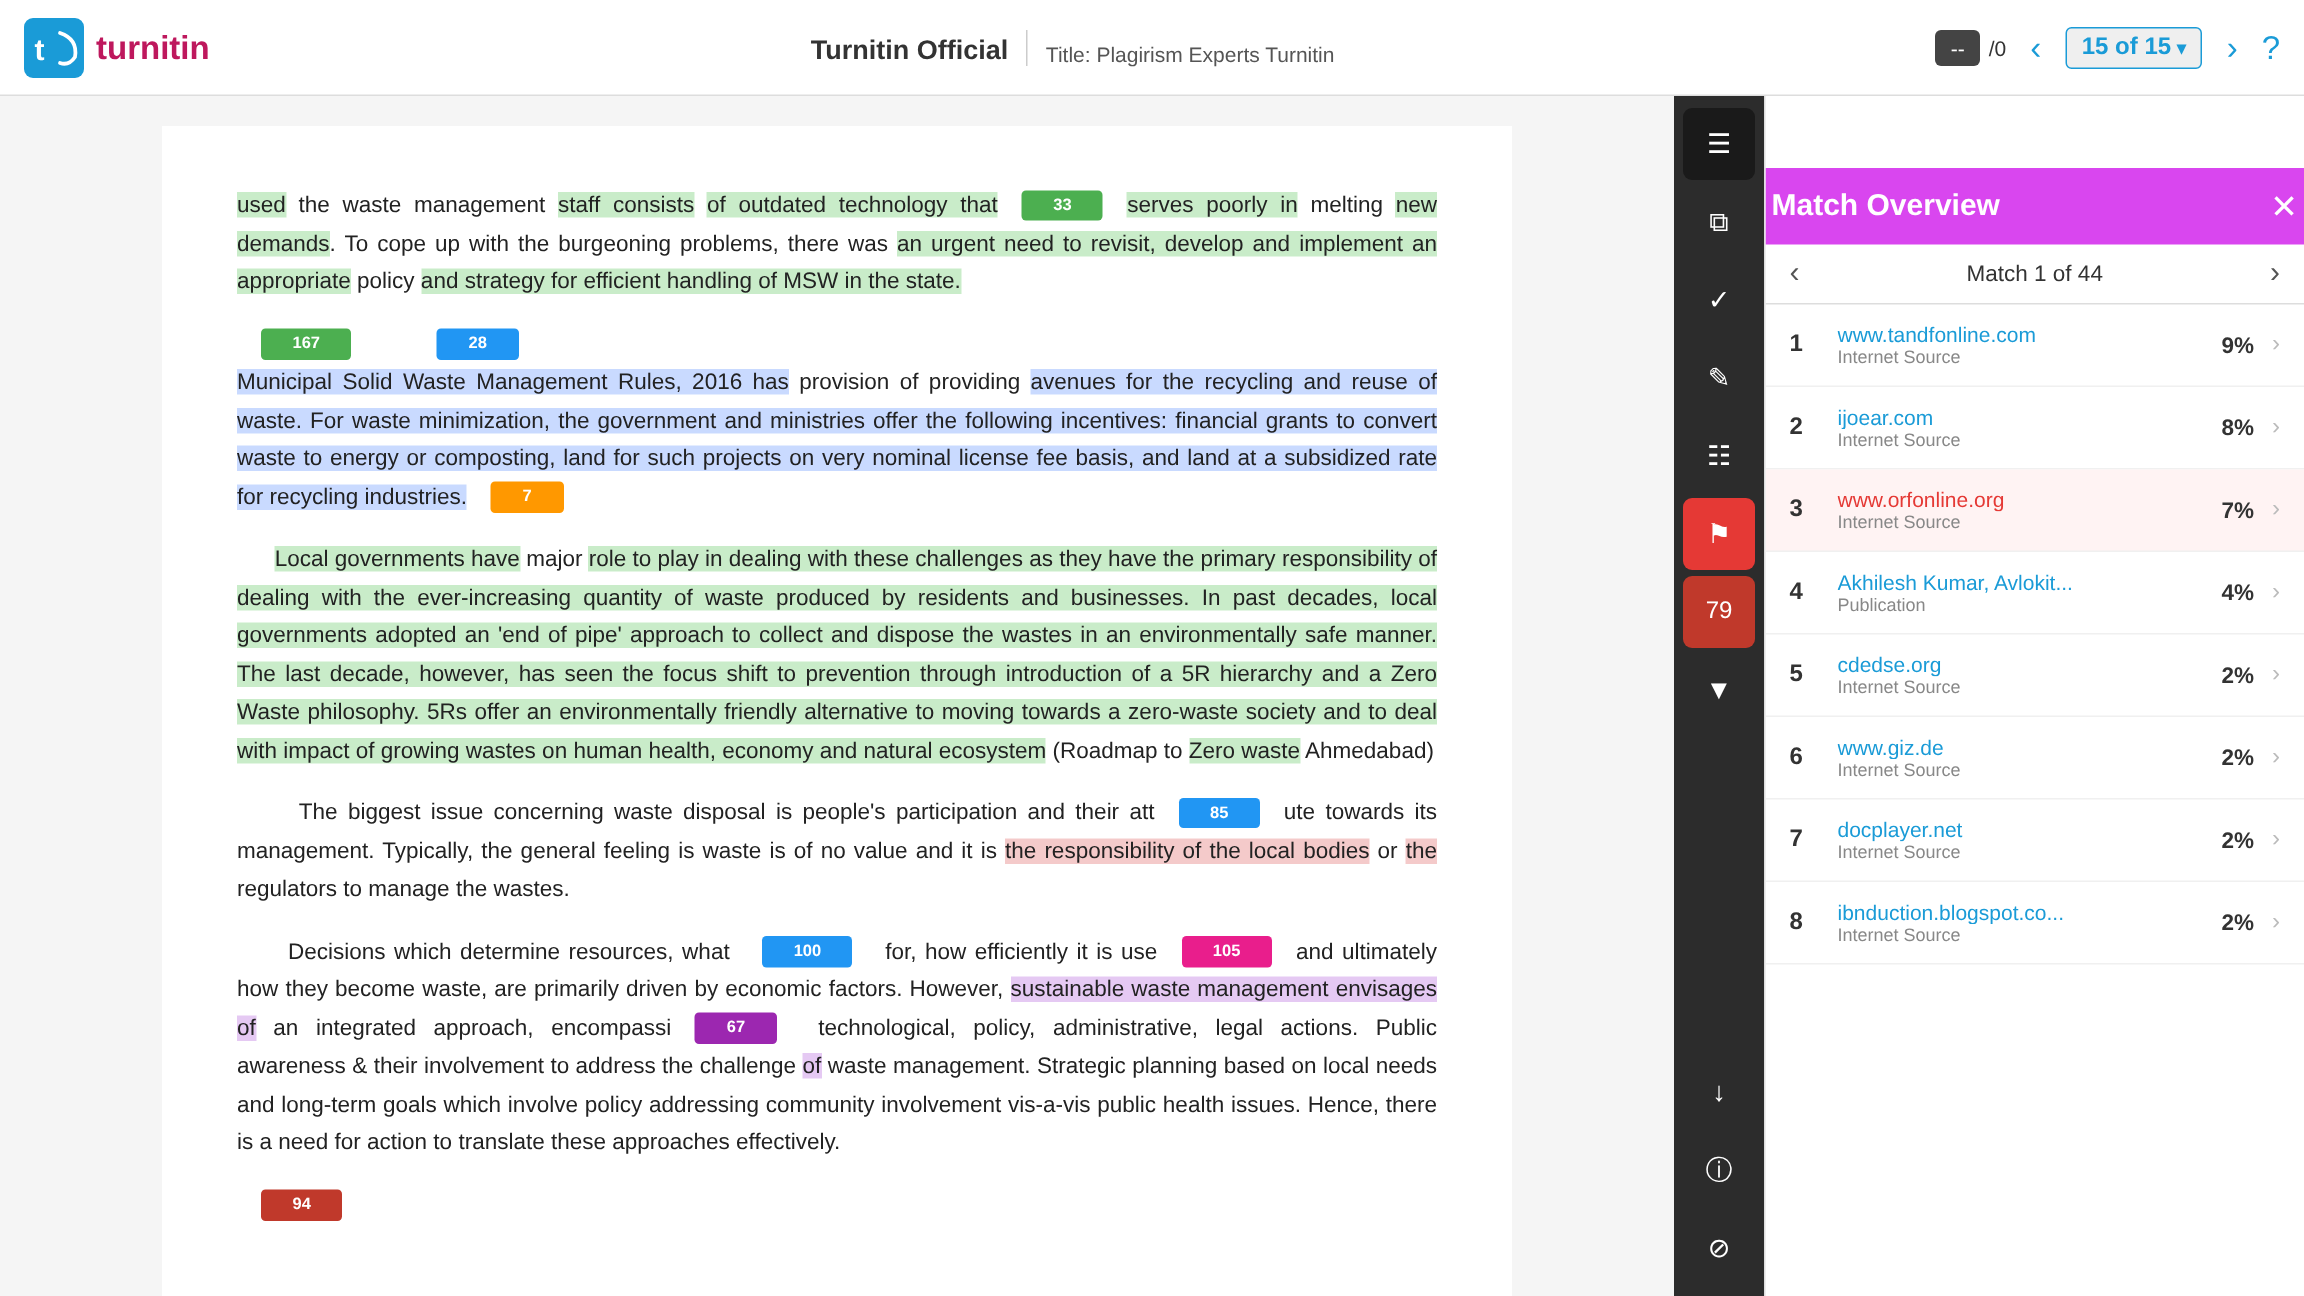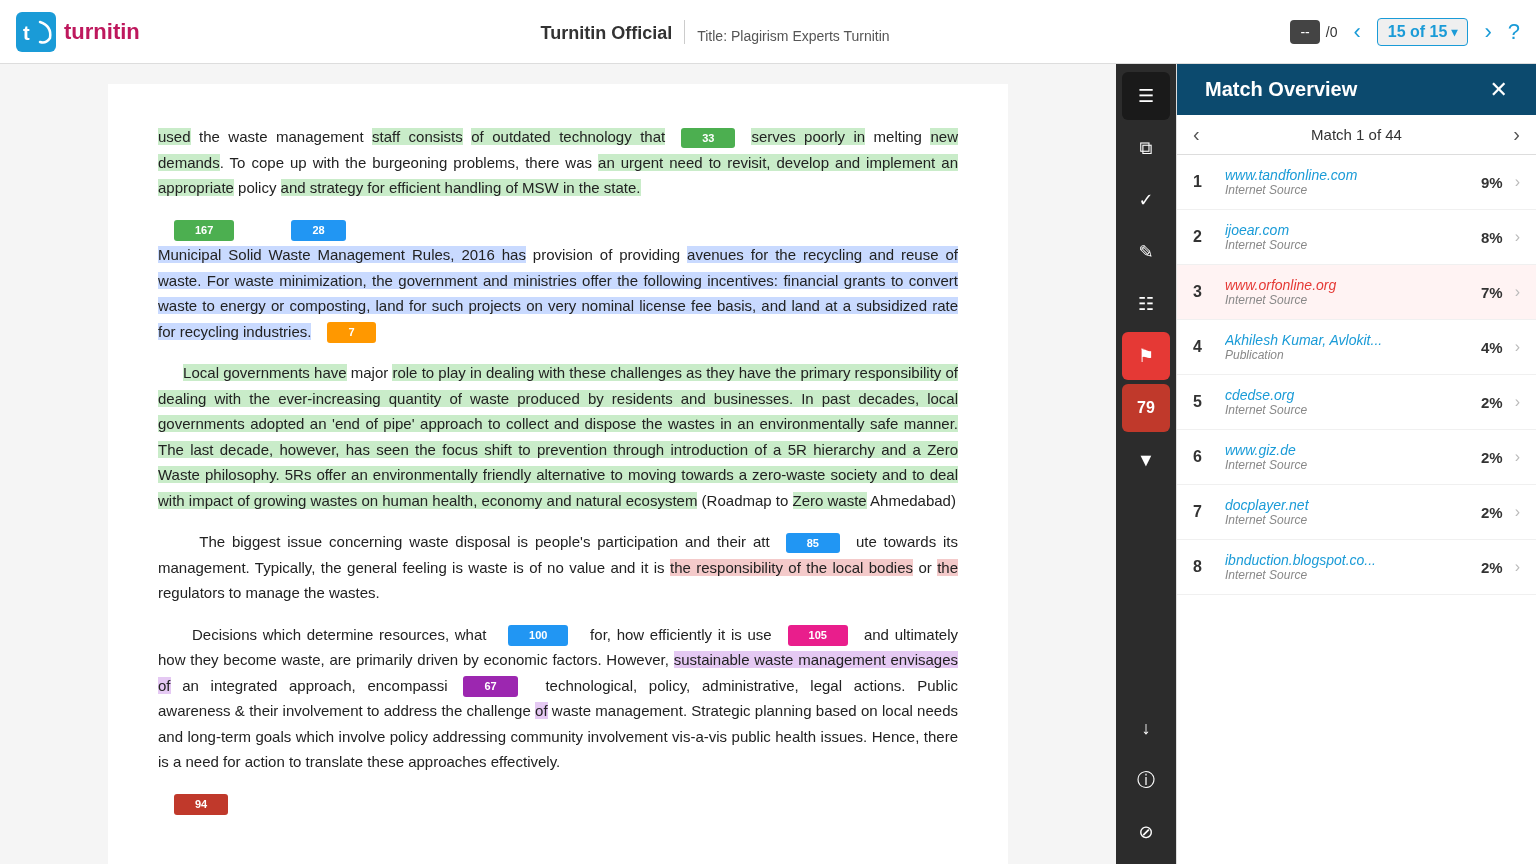--- a/index.html
+++ b/index.html
@@ -184,27 +184,28 @@
     .match-panel {
       width: 360px;
       background: #fff;
       border-left: 1px solid #ddd;
       display: flex;
       flex-direction: column;
       flex-shrink: 0;
       overflow: hidden;
     }
     .match-panel-header {
-      background: #0c4a6e;
+      background: #d946ef;
       color: #fff;
       display: flex;
       align-items: center;
       justify-content: space-between;
-      padding: 14px 28px;
-      flex-shrink: 0;
+      padding: 14px 4px;
+      flex-shrink: 0;
+      margin-top: 48px;
     }
     .match-panel-title {
       font-size: 20px;
       font-weight: bold;
     }
     .close-btn {
       background: none;
       border: none;
       color: #fff;
       font-size: 22px;
@@ -255,21 +256,20 @@
     .match-num {
       font-size: 16px;
       font-weight: bold;
       color: #333;
       width: 20px;
       flex-shrink: 0;
     }
     .match-source-info {
       flex: 1;
       min-width: 0;
-      font-style: italic;
     }
     .match-source-name {
       font-size: 14px;
       color: #1a9bd7;
       white-space: nowrap;
       overflow: hidden;
       text-overflow: ellipsis;
       font-weight: 500;
     }
     .match-source-name.active-source { color: #e53935; }
@@ -365,21 +365,21 @@
     </button>
     <button class="tool-btn">
       <span>✎</span>
     </button>
     <button class="tool-btn">
       <span>☷</span>
     </button>
     <button class="tool-btn tool-btn-red">
       <span>⚑</span>
     </button>
-    <button class="tool-btn tool-btn-red2" style="font-size:16px;font-weight:bold;">
+    <button class="tool-btn tool-btn-red2" style="font-size:16px;font-weight:normal;">
       <span>79</span>
     </button>
     <button class="tool-btn">
       <span>▼</span>
     </button>
     <div class="tool-spacer"></div>
     <button class="tool-btn">
       <span>↓</span>
     </button>
     <button class="tool-btn">

